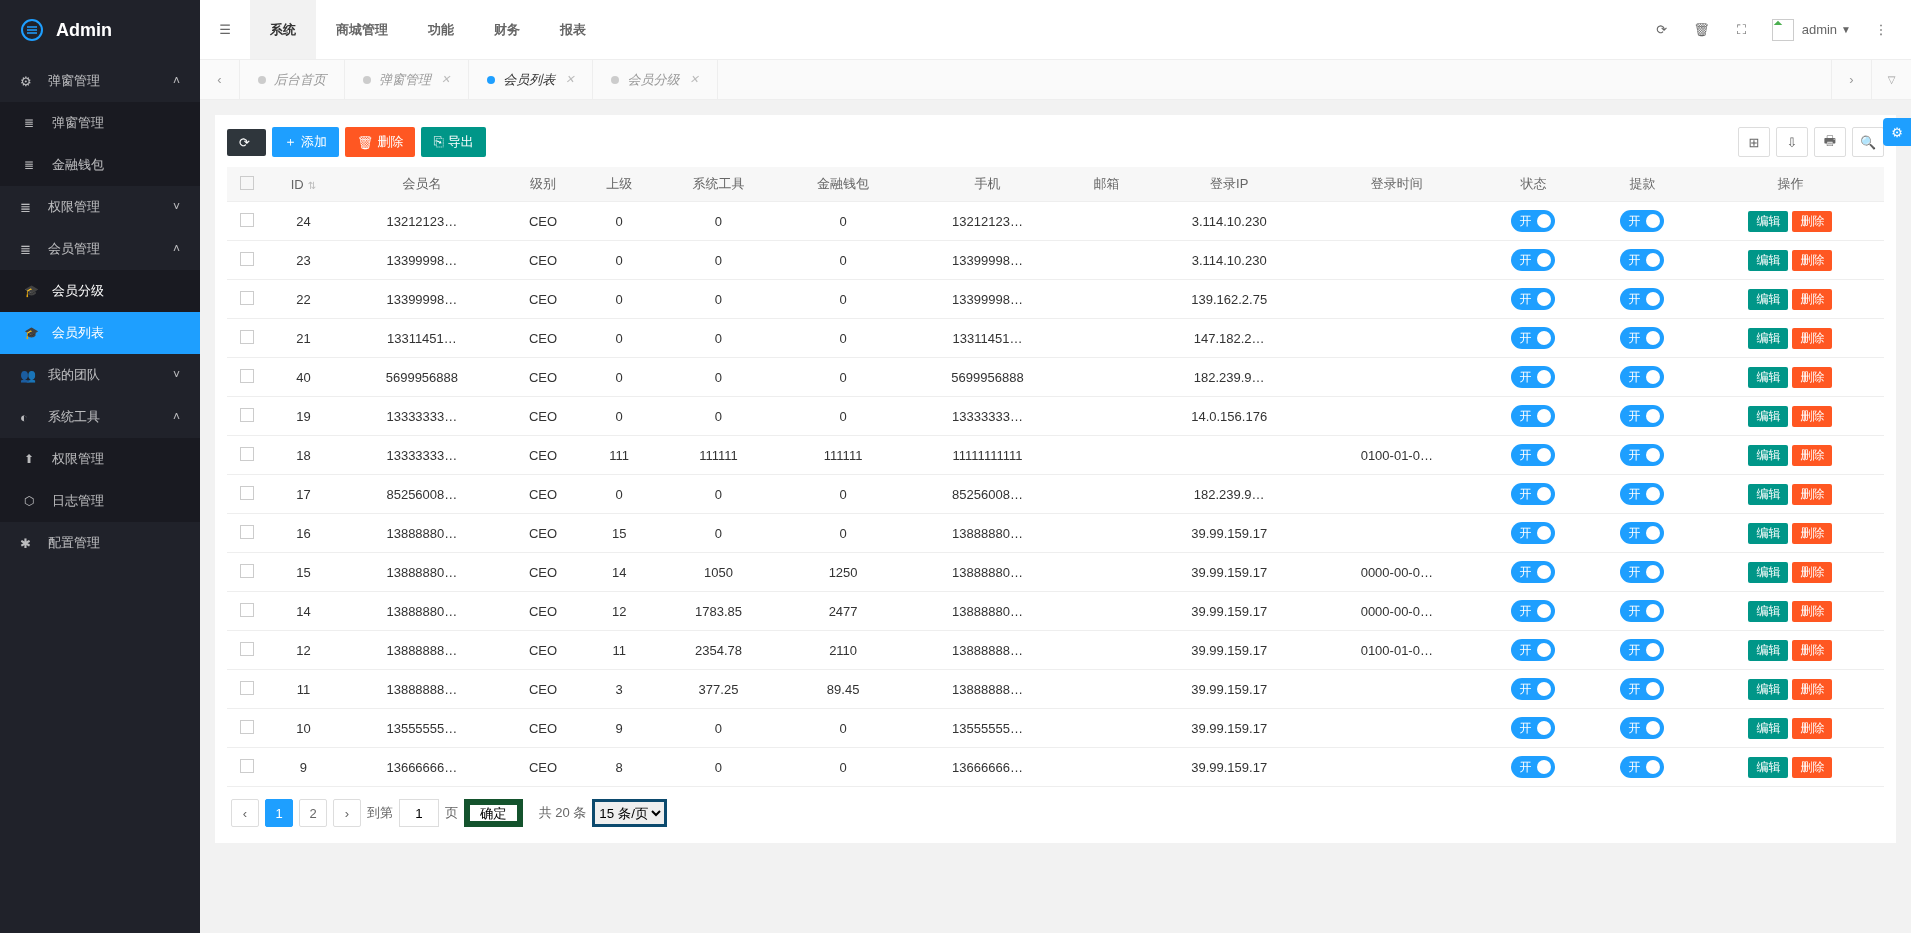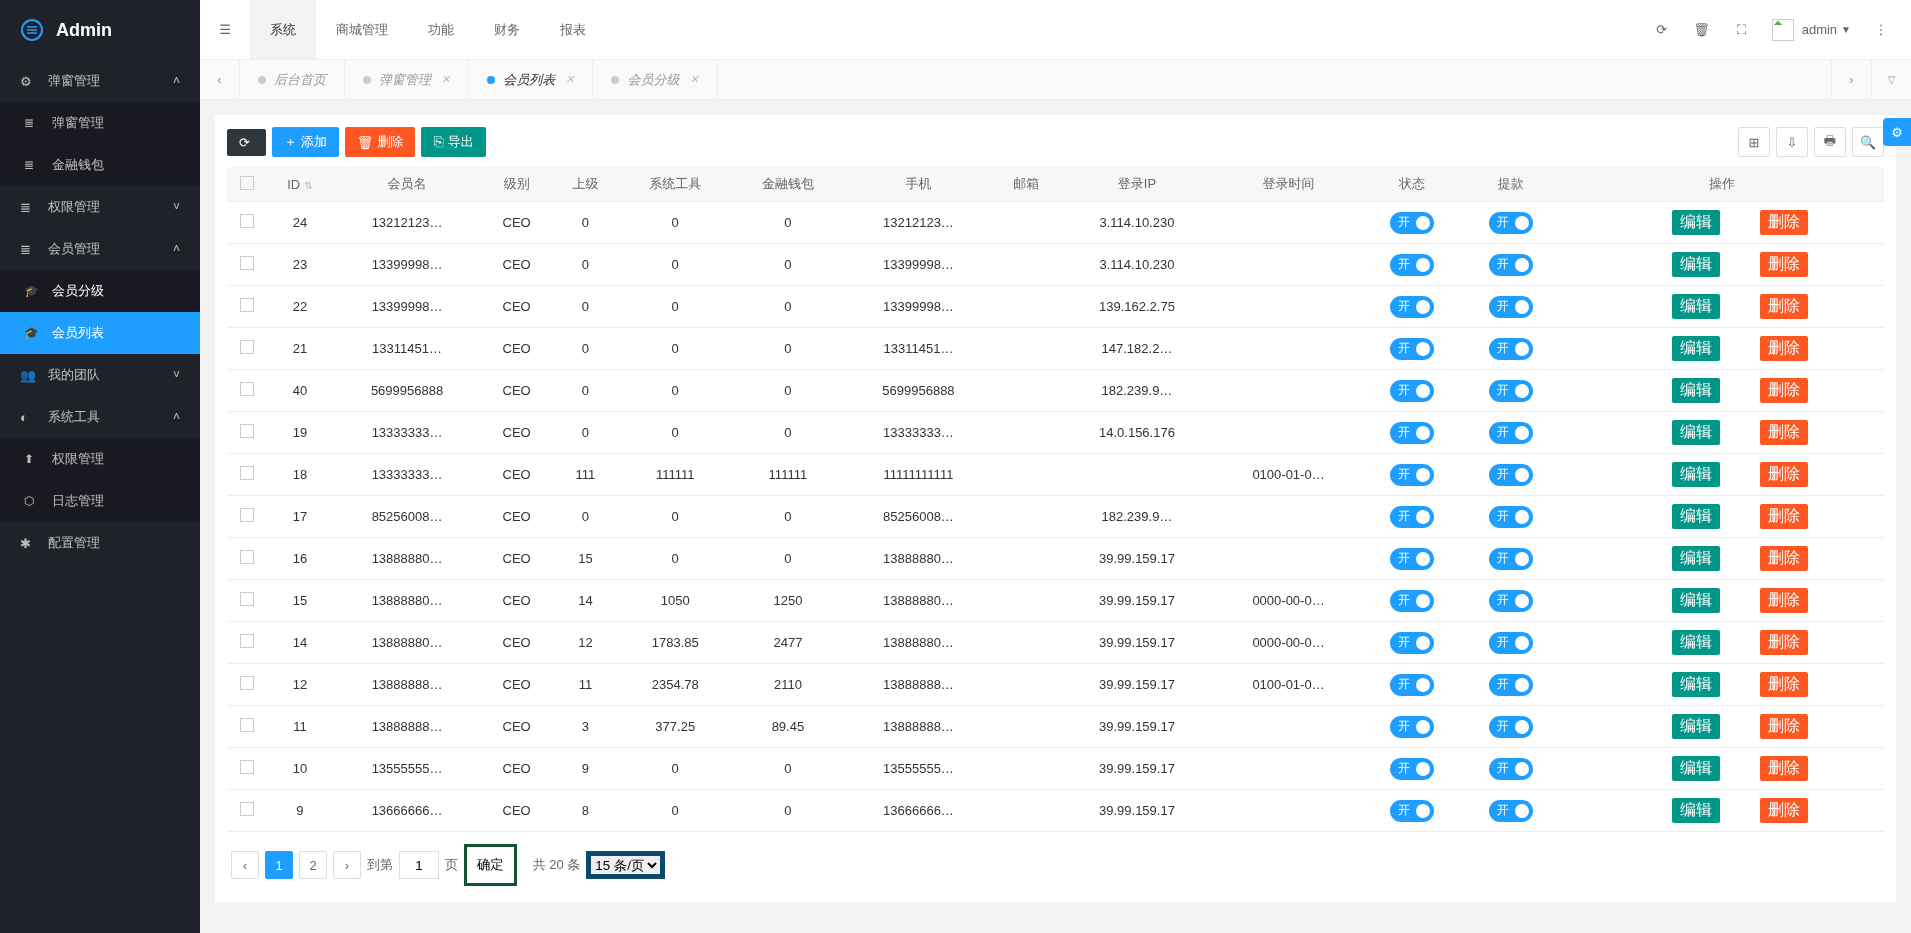--- a/index.html
+++ b/index.html
@@ -19,21 +19,21 @@
 .nav-sub.selected-dark { color: #fff; }
 
 
 .main { flex: 1; display: flex; flex-direction: column; background: #f2f2f2; }
 
 
 .topbar { height: 60px; background: #fff; display: flex; align-items: center; border-bottom: 1px solid #eee; }
 .topbar-left { display: flex; align-items: center; height: 100%; }
 .top-btn { width: 50px; height: 60px; display: flex; align-items: center; justify-content: center; cursor: pointer; color: #666; }
 .top-nav { display: flex; height: 100%; }
-.top-nav-item { padding: 8px 20px; display: flex; align-items: center; cursor: pointer; color: #666; }
+.top-nav-item { padding: 8px 20px; display: flex; align-items: center; cursor: pointer; color: #666; font-weight: bold; }
 .top-nav-item.active { background: #f2f2f2; color: #333; }
 .topbar-right { margin-left: auto; display: flex; align-items: center; height: 100%; padding-right: 10px; }
 .top-icon { width: 40px; height: 60px; display: flex; align-items: center; justify-content: center; cursor: pointer; color: #666; }
 .user-block { display: flex; align-items: center; padding: 0 10px; cursor: pointer; color: #666; }
 .avatar-ph { width: 22px; height: 22px; border: 1px solid #ccc; margin-right: 8px; position: relative; }
 .avatar-ph::after { content: ""; position: absolute; top: 2px; left: 2px; width: 0; height: 0; border-left: 6px solid #4caf50; border-bottom: 6px solid transparent; transform: rotate(45deg); }
 
 
 .tabs-row { height: 40px; background: #fafafa; border-bottom: 1px solid #eee; display: flex; align-items: stretch; }
 .tabs-nav-btn { width: 40px; display: flex; align-items: center; justify-content: center; cursor: pointer; color: #999; border-right: 1px solid #eee; }
@@ -59,32 +59,32 @@
 .ticon { width: 32px; height: 30px; border: 1px solid #ddd; display: flex; align-items: center; justify-content: center; cursor: pointer; color: #666; border-radius: 2px; }
 
 
 .tbl { width: 100%; border-collapse: collapse; }
 .tbl th, .tbl td { padding: 8px 6px; text-align: center; border-bottom: 1px solid #eee; font-weight: normal; font-size: 13px; }
 .tbl thead th { background: #f7f7f7; color: #666; position: relative; }
 .chk { width: 14px; height: 14px; border: 1px solid #ccc; display: inline-block; cursor: pointer; }
 .sort-ic { font-size: 10px; color: #bbb; margin-left: 4px; }
 .toggle { display: inline-flex; align-items: center; background: #1e9fff; border-radius: 12px; height: 22px; padding: 0 4px 0 8px; color: #fff; cursor: pointer; font-size: 12px; }
 .toggle .knob { width: 14px; height: 14px; border-radius: 50%; background: #fff; margin-left: 6px; }
-.pill { padding: 2px 8px; border-radius: 2px; color: #fff; font-size: 16px; cursor: pointer; display: inline-block; margin-left: 36px; }
+.pill { padding: 2px 8px; border-radius: 2px; color: #fff; font-size: 12px; cursor: pointer; display: inline-block; }
 .pill-green { background: #009688; }
 .pill-red { background: #ff5722; }
 .actions-cell { display: flex; gap: 4px; justify-content: center; }
 
 
 .pager { display: flex; align-items: center; padding: 12px 4px 4px; gap: 6px; color: #666; }
 .pg-btn { width: 28px; height: 28px; border: 1px solid #ddd; display: flex; align-items: center; justify-content: center; cursor: pointer; border-radius: 2px; }
 .pg-btn.active { background: #1e9fff; color: #fff; border-color: #1e9fff; }
 .pg-input { width: 40px; height: 28px; border: 1px solid #ddd; text-align: center; }
-.pg-sel { height: 28px; border: 5px solid #0c4a6e; }
-.pg-go { height: 42px; padding: 8px 10px; border: 3px solid #14532d; background: #fff; cursor: pointer; }
+.pg-sel { height: 28px; border: 3px solid #0c4a6e; }
+.pg-go { height: 28px; padding: 0 10px; border: 6px solid #14532d; background: #fff; cursor: pointer; }
 
 
 .float-widget { position: fixed; right: 0; top: 118px; width: 28px; height: 28px; background: #1e9fff; border-radius: 4px 0 0 4px; display: flex; align-items: center; justify-content: center; color: #fff; cursor: pointer; }
 </style>
 </head>
 <body>
 
 <div class="app">
 
   <div class="sidebar">

